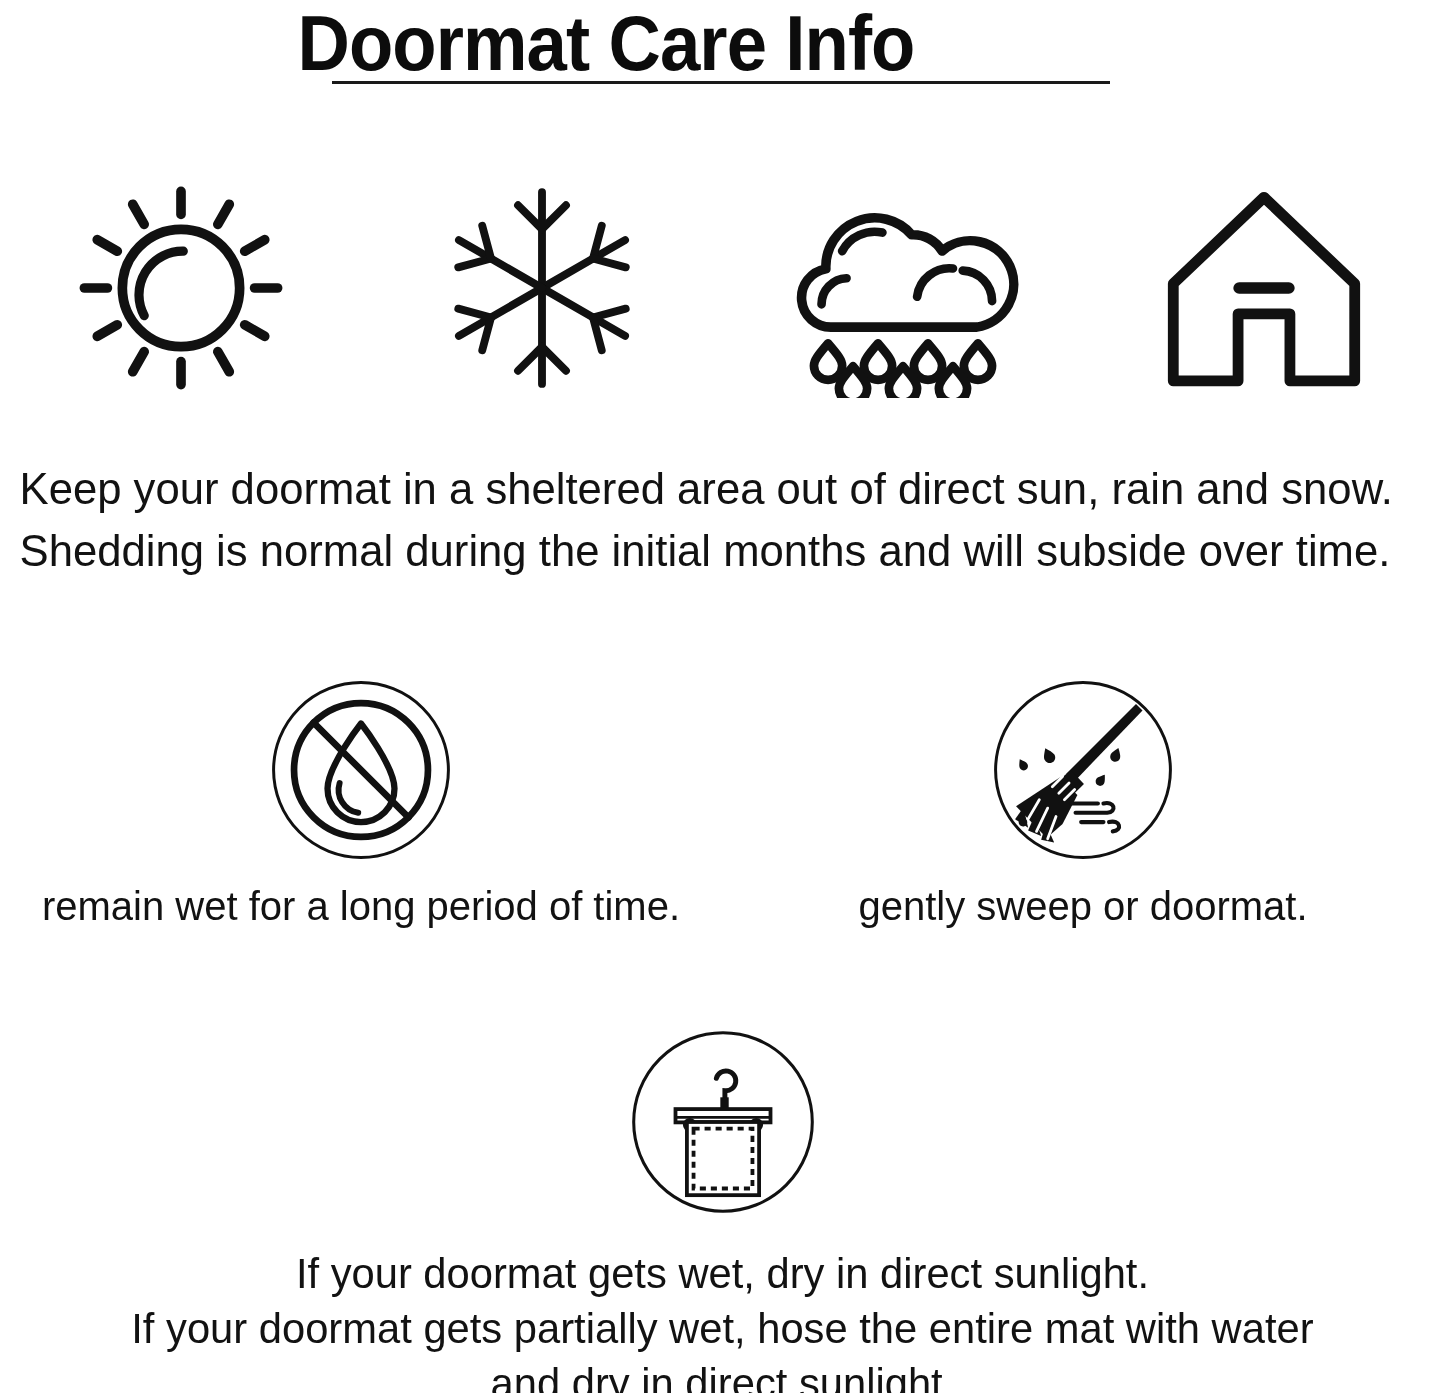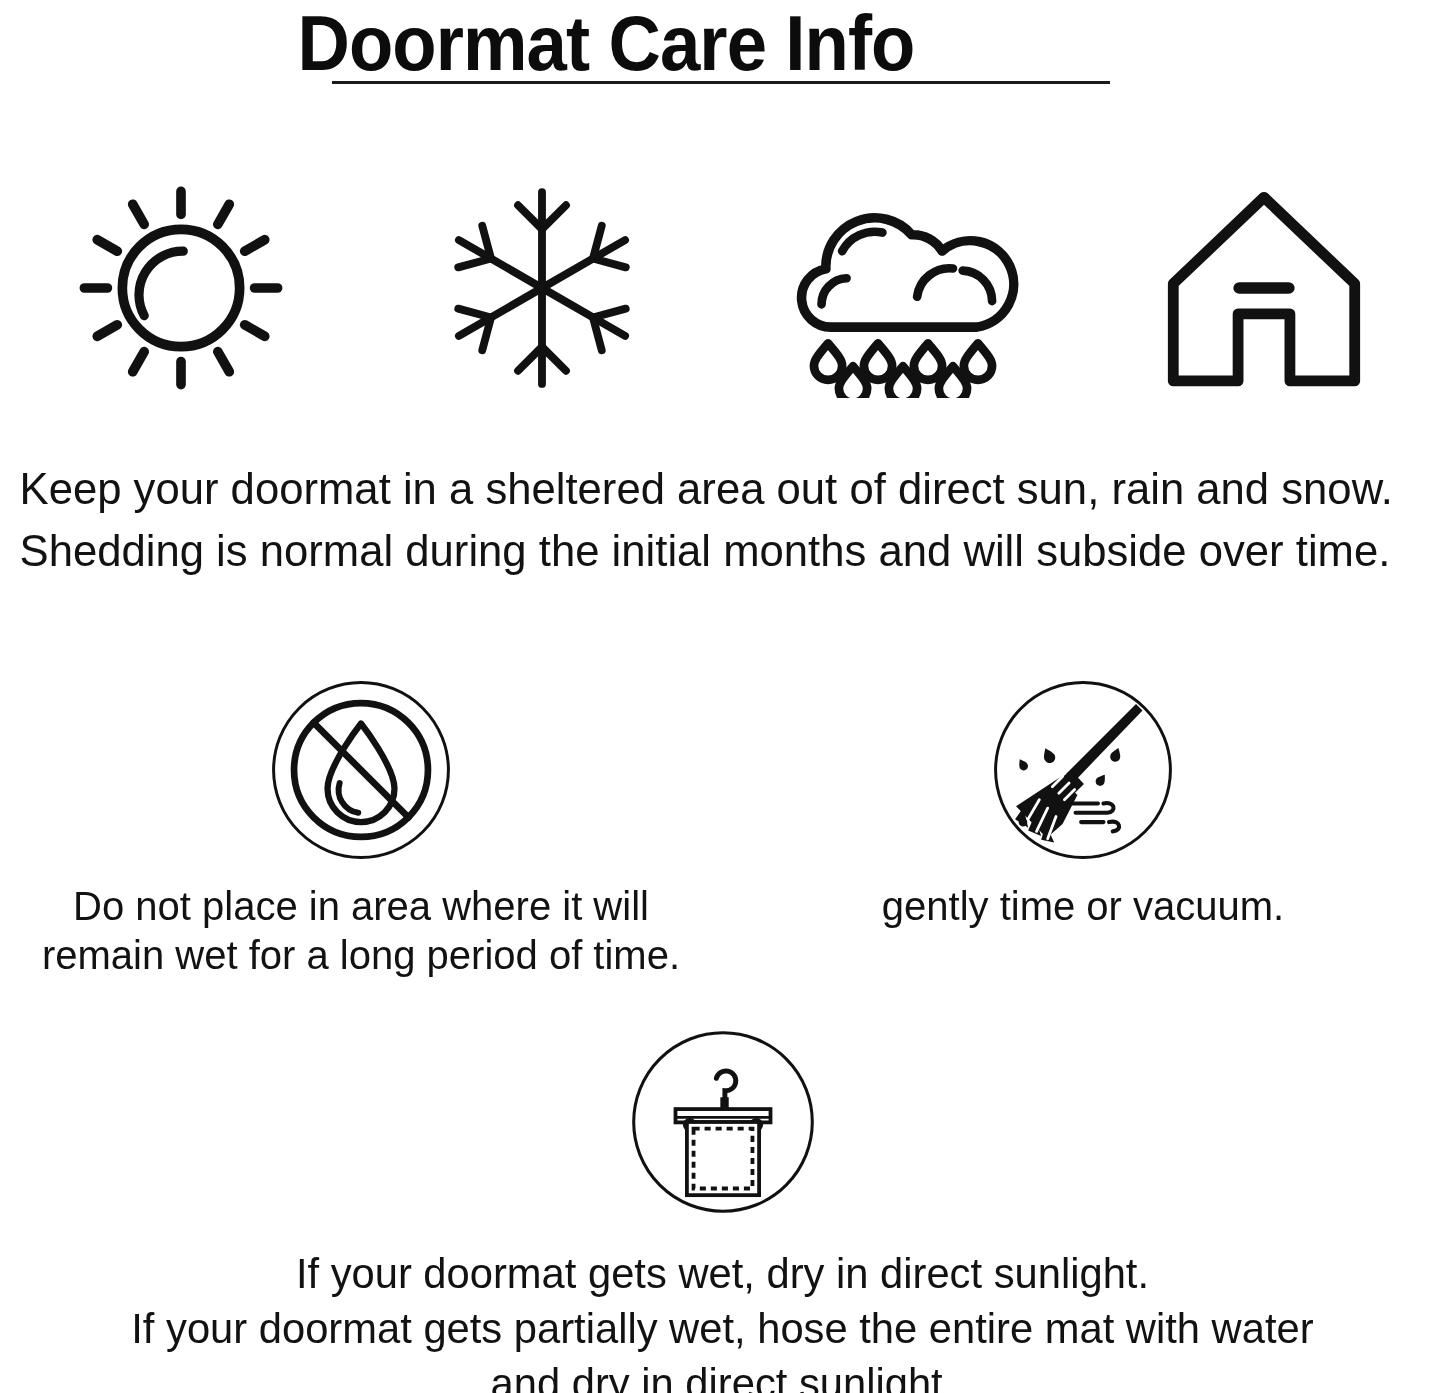--- a/index.html
+++ b/index.html
@@ -267,21 +267,20 @@
         <svg width="186" height="186" viewBox="0 0 100 100" fill="none" stroke="#111111" stroke-linecap="round" stroke-linejoin="round">
           <circle cx="50" cy="50" r="47" stroke-width="1.6"></circle>
           <circle cx="50" cy="50" r="36" stroke-width="3.6"></circle>
           <path d="M50 25 C50 25 68 48 68 60 A18 18 0 0 1 32 60 C32 48 50 25 50 25 Z" stroke-width="3.4"></path>
           <path d="M38.5 57 A12.5 12.5 0 0 0 48.5 73" stroke-width="3.2"></path>
           <line x1="24.5" y1="24.5" x2="75.5" y2="75.5" stroke-width="3.6"></line>
         </svg>
       </span>
     </div>
     <div class="care-caption">
-      <div class="caption-line">Do not place in area where it will</div>
       <div class="caption-line">remain wet for a long period of time.</div>
     </div>
   </div>
 
   <div class="care-panel">
     <div class="care-icon">
       <span>
         <svg width="186" height="186" viewBox="0 0 100 100" fill="none">
           <circle cx="50" cy="50" r="47" stroke="#111111" stroke-width="1.6" fill="none"></circle>
           <g fill="#111111">
@@ -317,21 +316,21 @@
             <path d="M31 38 c2.2 3 3 4.2 3 5.5 a3 3 0 0 1 -6 0 c0 -1.3 0.8 -2.5 3 -5.5 z" transform="rotate(-25 31 41)"></path>
             <path d="M17 44 c1.7 2.3 2.3 3.2 2.3 4.2 a2.3 2.3 0 0 1 -4.6 0 c0 -1 0.6 -1.9 2.3 -4.2 z" transform="rotate(-30 17 46)"></path>
             <path d="M68 38 c2 2.7 2.7 3.8 2.7 5 a2.7 2.7 0 0 1 -5.4 0 c0 -1.2 0.7 -2.3 2.7 -5 z" transform="rotate(20 68 41)"></path>
             <path d="M60 52 c1.8 2.4 2.4 3.4 2.4 4.4 a2.4 2.4 0 0 1 -4.8 0 c0 -1 0.6 -2 2.4 -4.4 z" transform="rotate(35 60 55)"></path>
             <path d="M17 74 c1.7 2.3 2.3 3.2 2.3 4.2 a2.3 2.3 0 0 1 -4.6 0 c0 -1 0.6 -1.9 2.3 -4.2 z" transform="rotate(-20 17 76)"></path>
           </g>
         </svg>
       </span>
     </div>
     <div class="care-caption">
-      <div class="caption-line">gently time or vacuum.</div>
+      <div class="caption-line">gently sweep or doormat.</div>
     </div>
   </div>
 
 </div>
 
 <div class="dry-panel">
   <div class="dry-icon">
     <span>
       <svg width="190" height="190" viewBox="0 0 100 100" fill="none">
         <circle cx="50" cy="50" r="47" stroke="#111111" stroke-width="1.6" fill="none"></circle>

